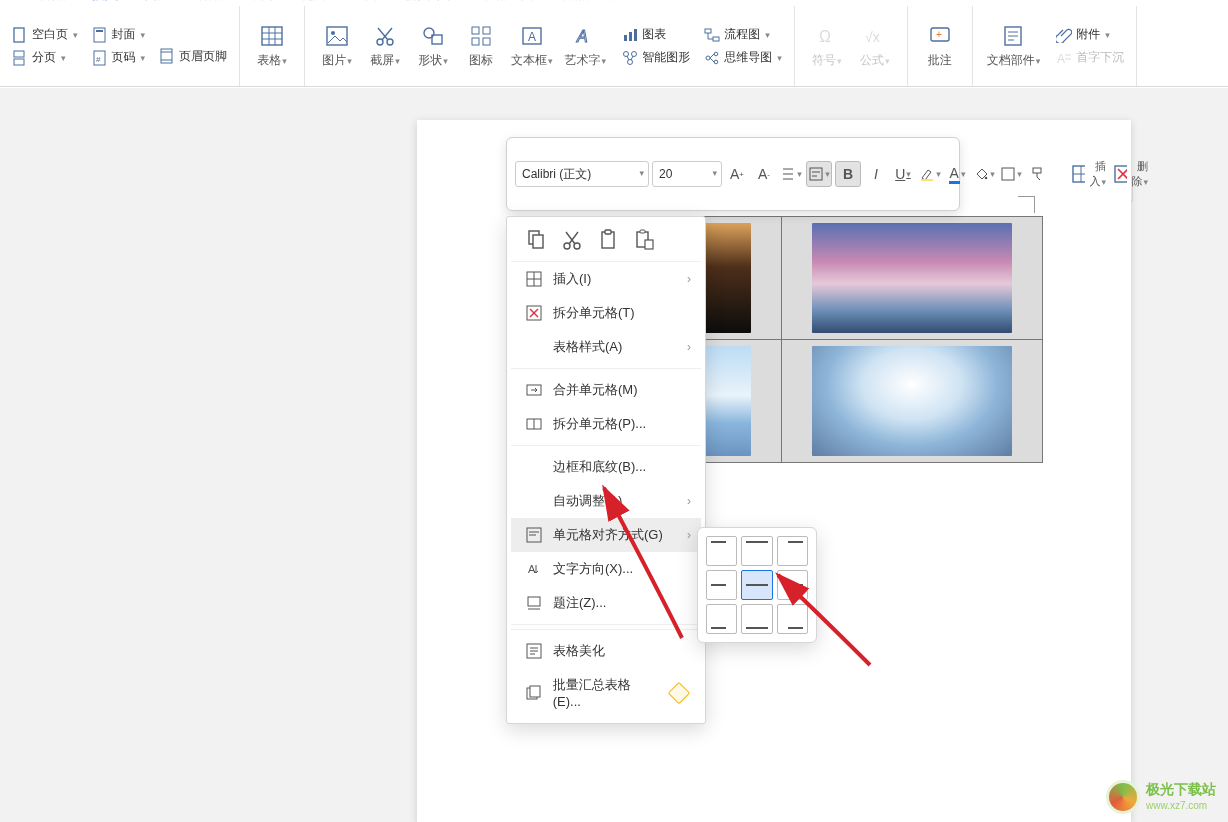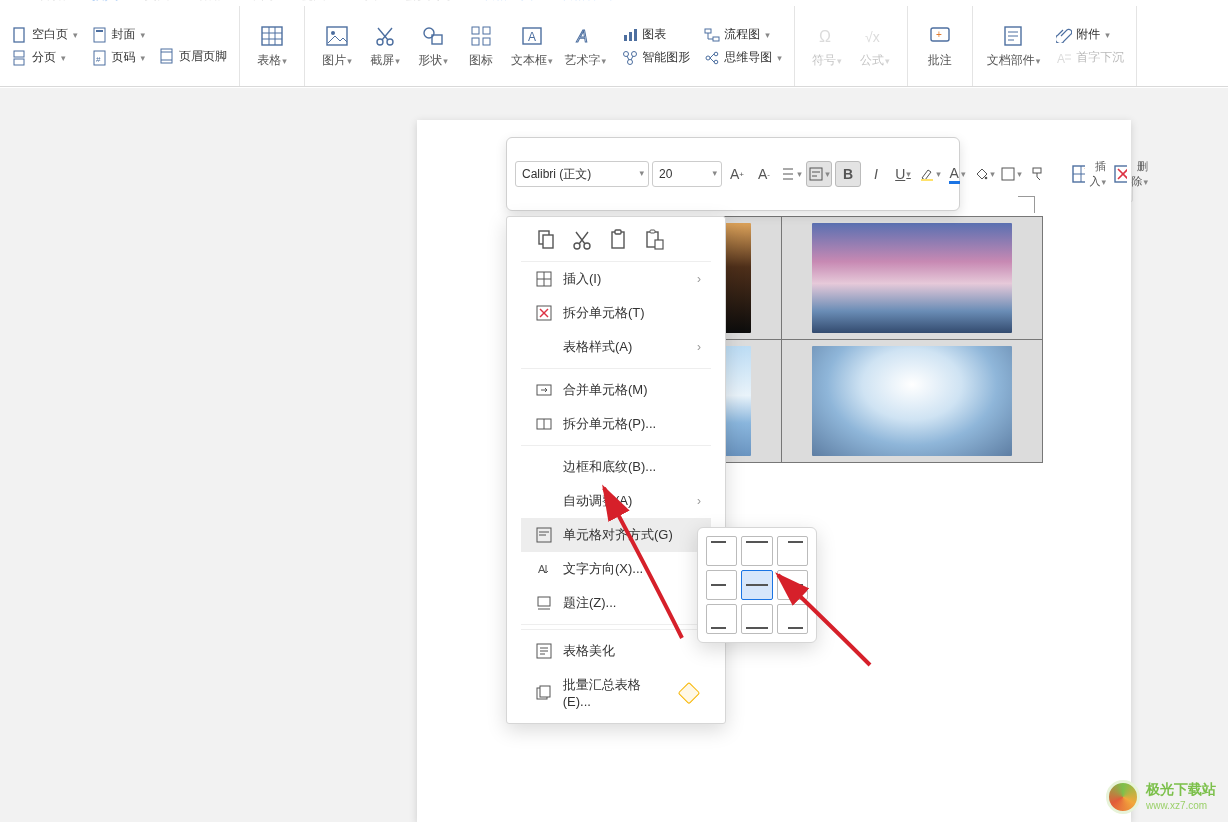--- a/index.html
+++ b/index.html
@@ -86,21 +86,21 @@
     justify-content: center; border-radius: 3px; cursor: pointer;
     font-size: 14px; color: #555; }
   .mini-btn.active { background: #e3e3e3; border: 1px solid #bbb; }
   .mini-col { display: flex; flex-direction: row; gap: 3px; }
   .mini-row { display: flex; flex-direction: row; gap: 3px; align-items: center; }
   .mini-lbl { font-size: 11px; color: #555; text-align: right; }
 
   
   .ctxmenu { position: absolute; left: 506px; top: 216px; width: 190px;
     background: #fff; border: 1px solid #d6d6d6; border-radius: 3px;
-    box-shadow: 0 6px 20px rgba(0,0,0,.15); padding: 6px 14px; font-size: 13px;
+    box-shadow: 0 6px 20px rgba(0,0,0,.15); padding: 6px 4px; font-size: 13px;
     color: #333; }
   .ctx-iconrow { display: flex; gap: 14px; padding: 6px 14px 10px;
     border-bottom: 1px solid #eee; }
   .ctx-iconrow .cib { width: 22px; height: 22px; cursor: pointer; }
   .ctx-item { display: flex; align-items: center; gap: 10px;
     padding: 8px 14px; cursor: pointer; position: relative; }
   .ctx-item:hover, .ctx-item.hover { background: #ededed; }
   .ctx-item .arrow { position: absolute; right: 10px; color: #999;
     font-size: 12px; }
   .ctx-sep { height: 1px; background: #eee; margin: 4px 0; }

